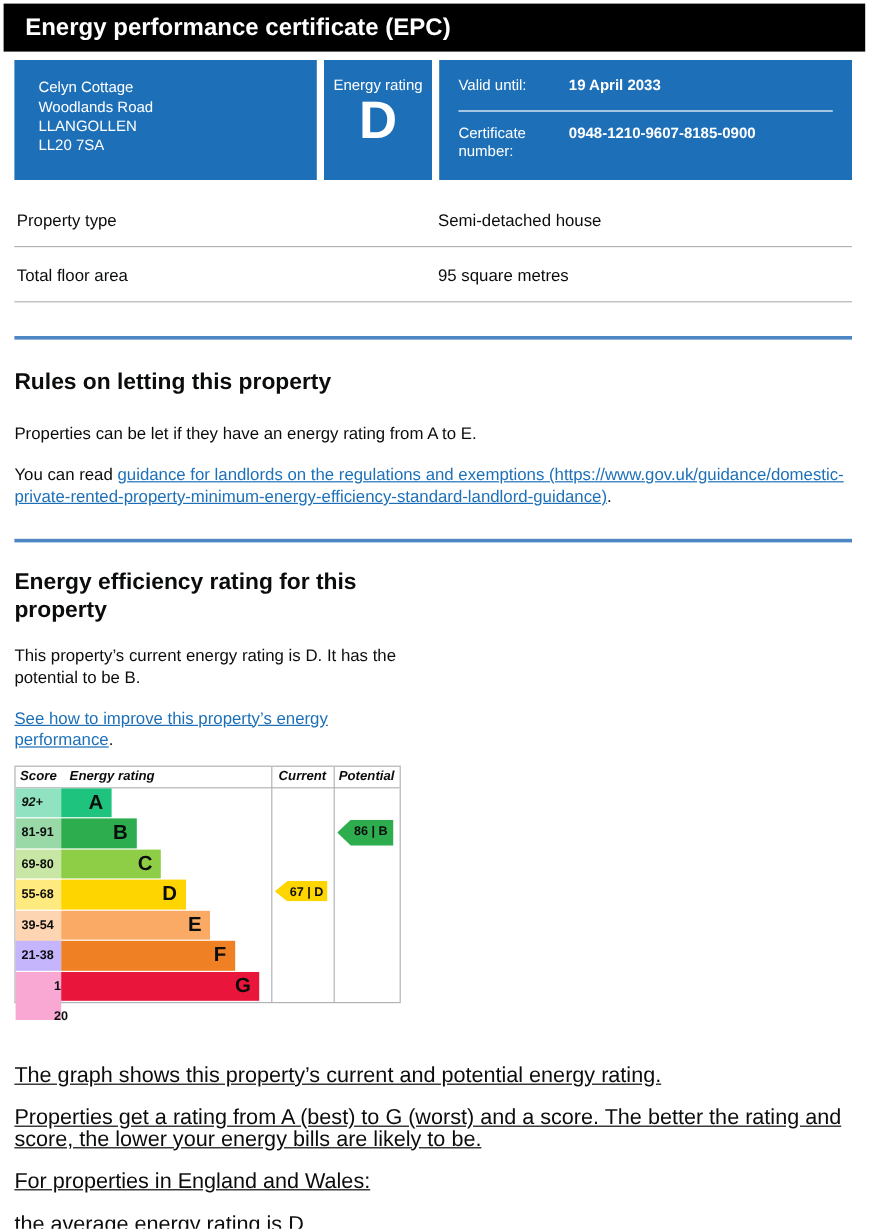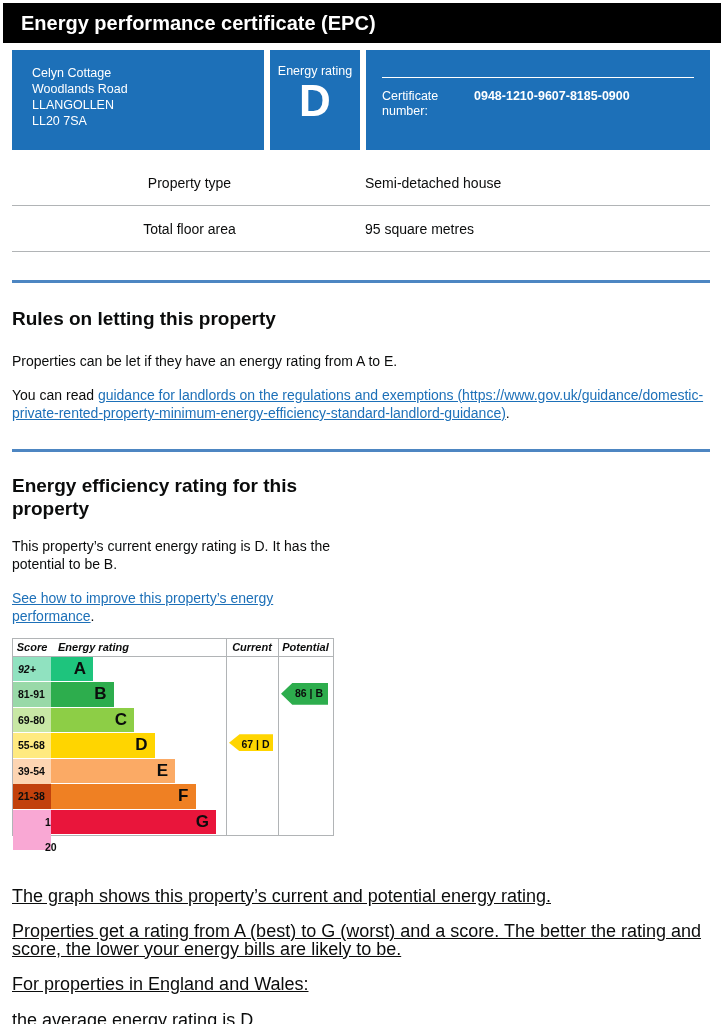--- a/index.html
+++ b/index.html
@@ -18,21 +18,21 @@
   .addr { width: 252px; padding: 15px 10px 0 20px; font-size: 12.5px; line-height: 16px; }
   .rate { width: 90px; text-align: center; padding-top: 14px; font-size: 12.5px; }
   .rate-letter { font-size: 44px; font-weight: bold; line-height: 46px; }
   .valid { flex: 1; padding: 14px 16px 0 16px; font-size: 12.5px; line-height: 15px; }
   .vrow { display: flex; }
   .vlabel { width: 92px; }
   .vvalue { font-weight: bold; flex: 1; }
   .vline { height: 1px; background: #fff; margin: 13px 0 11px 0; }
   .facts { margin: 10px 14px 0 12px; }
   .fact { display: flex; padding: 15px 0 14px 2px; border-bottom: 1px solid #b1b4b6; font-size: 14px; }
-  .flabel { width: 351px; text-align: center; }
+  .flabel { width: 351px; }
   .fvalue { flex: 1; }
   .divider-blue { height: 3px; background: #4d86c2; margin: 0 14px 0 12px; }
   .dv1 { margin-top: 28px; }
   .dv2 { margin-top: 26px; }
   .dv3 { margin-top: 12px; }
   .section { margin: 24px 14px 0 12px; }
   h2.heading { font-size: 19px; line-height: 23px; font-weight: bold; color: #0b0c0c; }
   .para { font-size: 14px; line-height: 18.5px; }
   .rules .para1 { margin-top: 22px; }
   .rules .para2 { margin-top: 15px; max-width: 700px; }
@@ -73,20 +73,24 @@
         <div>Celyn Cottage</div>
         <div>Woodlands Road</div>
         <div>LLANGOLLEN</div>
         <div>LL20 7SA</div>
       </div>
     <div class="sbox rate">
       <div>Energy rating</div>
       <div class="rate-letter">D</div>
     </div>
     <div class="sbox valid">
+      <div class="vrow">
+        <div class="vlabel">Valid until:</div>
+        <div class="vvalue">19 April 2033</div>
+      </div>
       <div class="vline"></div>
       <div class="vrow">
         <div class="vlabel">Certificate number:</div>
         <div class="vvalue">0948-1210-9607-8185-0900</div>
       </div>
     </div>
   </div>
 
   <div class="facts" id="facts">
       <div class="fact">
@@ -129,21 +133,21 @@
           <div class="epc-abs epc-score" style="left: 0px; top: 18px; width: 38px; height: 24.5714px; line-height: 24.5714px; background: rgb(144, 226, 192); font-style: italic;">92+</div>
           <div class="epc-abs epc-bar" style="left: 38px; top: 18px; width: 42px; height: 24.5714px; line-height: 23.5714px; background: rgb(30, 196, 125);">A</div>
           <div class="epc-abs epc-score" style="left: 0px; top: 43.5714px; width: 38px; height: 24.5714px; line-height: 24.5714px; background: rgb(153, 217, 168);">81-91</div>
           <div class="epc-abs epc-bar" style="left: 38px; top: 43.5714px; width: 62.5px; height: 24.5714px; line-height: 23.5714px; background: rgb(45, 173, 77);">B</div>
           <div class="epc-abs epc-score" style="left: 0px; top: 69.1429px; width: 38px; height: 24.5714px; line-height: 24.5714px; background: rgb(200, 231, 165);">69-80</div>
           <div class="epc-abs epc-bar" style="left: 38px; top: 69.1429px; width: 83px; height: 24.5714px; line-height: 23.5714px; background: rgb(141, 206, 70);">C</div>
           <div class="epc-abs epc-score" style="left: 0px; top: 94.7143px; width: 38px; height: 24.5714px; line-height: 24.5714px; background: rgb(255, 234, 128);">55-68</div>
           <div class="epc-abs epc-bar" style="left: 38px; top: 94.7143px; width: 103.5px; height: 24.5714px; line-height: 23.5714px; background: rgb(255, 213, 0);">D</div>
           <div class="epc-abs epc-score" style="left: 0px; top: 120.286px; width: 38px; height: 29px; line-height: 24.5714px; background: rgb(253, 213, 178);">39-54</div>
           <div class="epc-abs epc-bar" style="left: 38px; top: 120.286px; width: 124px; height: 24.5714px; line-height: 23.5714px; background: rgb(251, 170, 101);">E</div>
-          <div class="epc-abs epc-score" style="left: 0px; top: 145.857px; width: 38px; height: 24.5714px; line-height: 24.5714px; background: #c2410c;">21-38</div>
+          <div class="epc-abs epc-score" style="left: 0px; top: 145.857px; width: 38px; height: 24.5714px; line-height: 24.5714px; background: #c4b5fd;">21-38</div>
           <div class="epc-abs epc-bar" style="left: 38px; top: 145.857px; width: 144.5px; height: 24.5714px; line-height: 23.5714px; background: rgb(239, 128, 35);">F</div>
           <div class="epc-abs epc-score" style="left: 0px; top: 171.429px; width: 38px; height: 40px; line-height: 24.5714px; background: #f9a8d4; padding-left: 32px;">1-20</div>
           <div class="epc-abs epc-bar" style="left: 38px; top: 171.429px; width: 165px; height: 24.5714px; line-height: 23.5714px; background: rgb(233, 21, 59);">G</div>
           <div class="epc-abs epc-arrow" style="left: 216px; top: 95.7143px; width: 44px; height: 17px; line-height: 21.5714px; background: rgb(255, 213, 0);">67 | D</div>
           <div class="epc-abs epc-arrow" style="left: 268px; top: 44.5714px; width: 47px; height: 21.5714px; line-height: 21.5714px; background: rgb(45, 173, 77);">86 | B</div>
         </div>
     </div>
     <div class="col-right" id="right-col">
         <p>The graph shows this property’s current and potential energy rating.</p>
         <p>Properties get a rating from A (best) to G (worst) and a score. The better the rating and score, the lower your energy bills are likely to be.</p>

